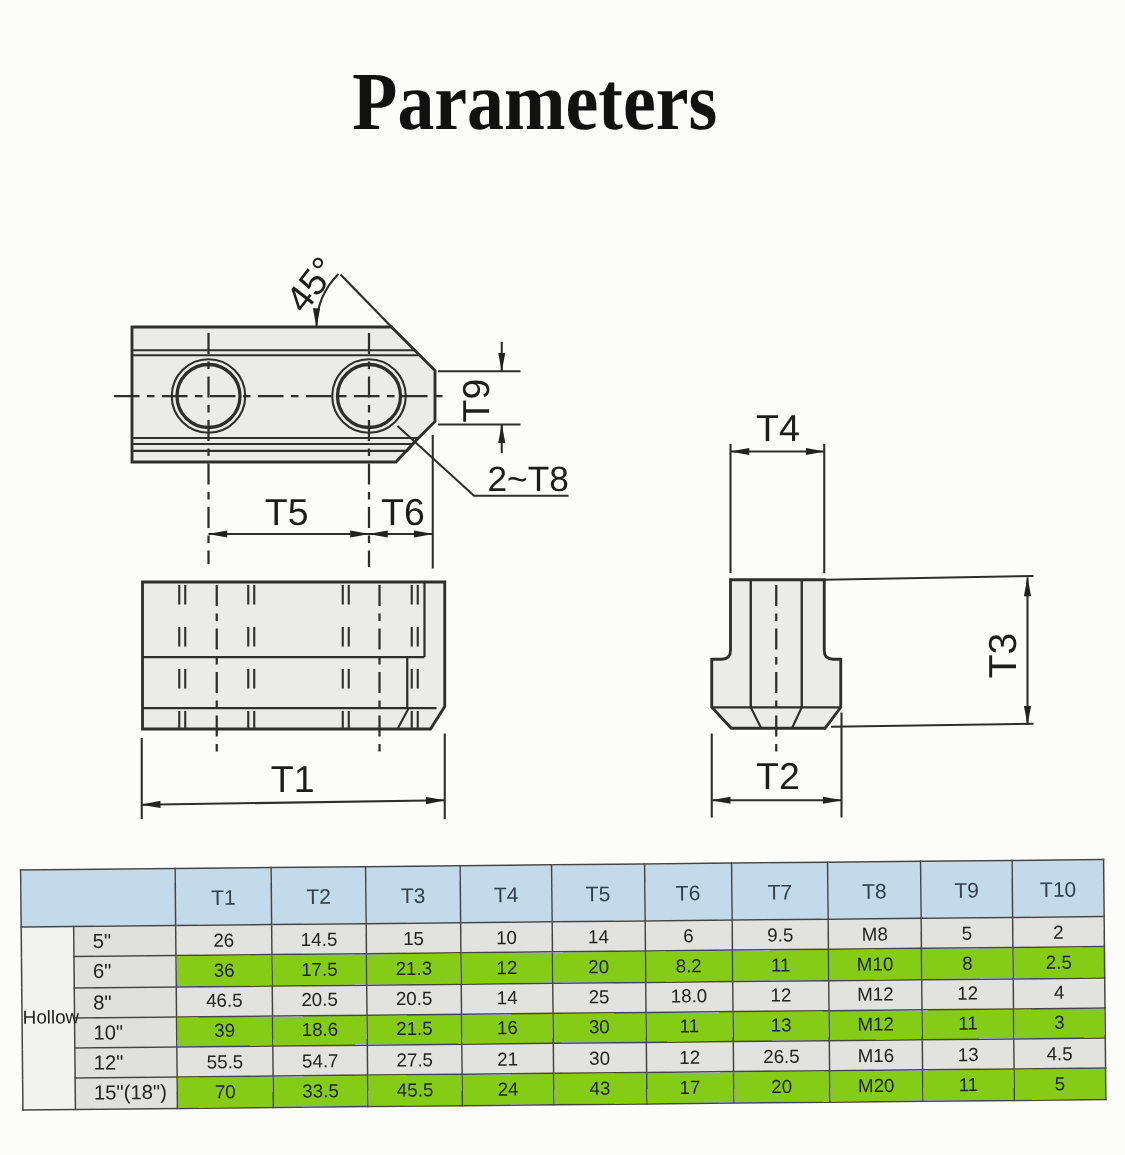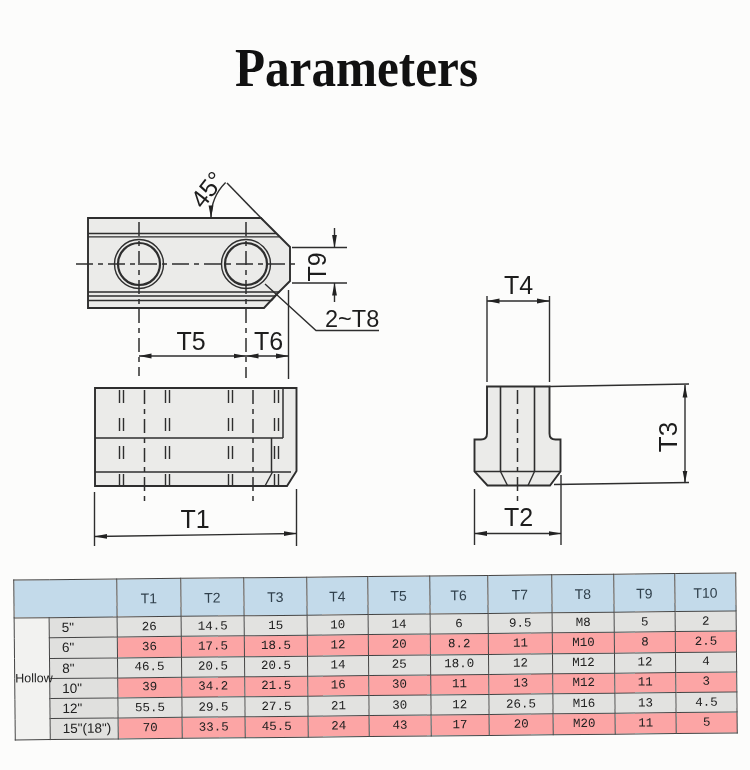--- a/index.html
+++ b/index.html
@@ -10,22 +10,22 @@
        transform:scaleX(0.895);transform-origin:356.5px 0;}
   svg.draw{position:absolute;left:0;top:0;}
   table.params{position:absolute;left:14px;top:576px;width:722px;height:159.5px;
        border-collapse:collapse;table-layout:fixed;transform:rotate(-0.55deg);
        font-family:"Liberation Sans",sans-serif;color:#222;}
   table.params td{border:1px solid #444444;padding:0;font-size:12.5px;text-align:center;
        vertical-align:middle;overflow:hidden;white-space:nowrap;}
   table.params td.hd{background:#c3daea;font-size:14px;color:#30404c;}
   table.params td.sz{text-align:left;padding-left:12px;background:#e0e0de;font-size:13.5px;}
   table.params td.hollow{background:#f2f2f0;font-size:12.5px;text-align:center;padding-left:0;overflow:visible;}
-  tr.g td.num{background:#e2e2e0;font-family:Liberation Mono, monospace;}
-  tr.w td.num{background:#fca5a5;font-family:Liberation Mono, monospace;}
+  tr.g td.num{background:#e2e2e0;}
+  tr.w td.num{background:#84cc16;}
 </style>
 </head>
 <body>
 <div class="page">
   <h1 class="title">Parameters</h1>
   <svg class="draw" width="750" height="770" viewBox="0 0 750 770">
     <defs>
       <marker id="aL" markerUnits="userSpaceOnUse" markerWidth="14" markerHeight="7" refX="0.5" refY="3" orient="auto">
         <path d="M13,0.6 L0,3 L13,5.4 Z" fill="#222"></path>
       </marker>
@@ -173,21 +173,21 @@
           <td class="num">6</td>
           <td class="num">9.5</td>
           <td class="num">M8</td>
       <td class="num">5</td>
           <td class="num">2</td>
     </tr>
     <tr class="w" style="height:20.25px">
       <td class="sz">6"</td>
       <td class="num">36</td>
           <td class="num">17.5</td>
-          <td class="num">18.5</td>
+          <td class="num">21.3</td>
           <td class="num">12</td>
       <td class="num">20</td>
           <td class="num">8.2</td>
           <td class="num">11</td>
           <td class="num">M10</td>
       <td class="num">8</td>
           <td class="num">2.5</td>
     </tr>
     <tr class="g" style="height:20.25px">
       <td class="sz">8"</td>
@@ -198,34 +198,34 @@
       <td class="num">25</td>
           <td class="num">18.0</td>
           <td class="num">12</td>
           <td class="num">M12</td>
       <td class="num">12</td>
           <td class="num">4</td>
     </tr>
     <tr class="w" style="height:20.25px">
       <td class="sz">10"</td>
       <td class="num">39</td>
-          <td class="num">34.2</td>
+          <td class="num">18.6</td>
           <td class="num">21.5</td>
           <td class="num">16</td>
       <td class="num">30</td>
           <td class="num">11</td>
           <td class="num">13</td>
           <td class="num">M12</td>
       <td class="num">11</td>
           <td class="num">3</td>
     </tr>
     <tr class="g" style="height:20.25px">
       <td class="sz">12"</td>
       <td class="num">55.5</td>
-          <td class="num">29.5</td>
+          <td class="num">54.7</td>
           <td class="num">27.5</td>
           <td class="num">21</td>
       <td class="num">30</td>
           <td class="num">12</td>
           <td class="num">26.5</td>
           <td class="num">M16</td>
       <td class="num">13</td>
           <td class="num">4.5</td>
     </tr>
     <tr class="w" style="height:20.25px">

